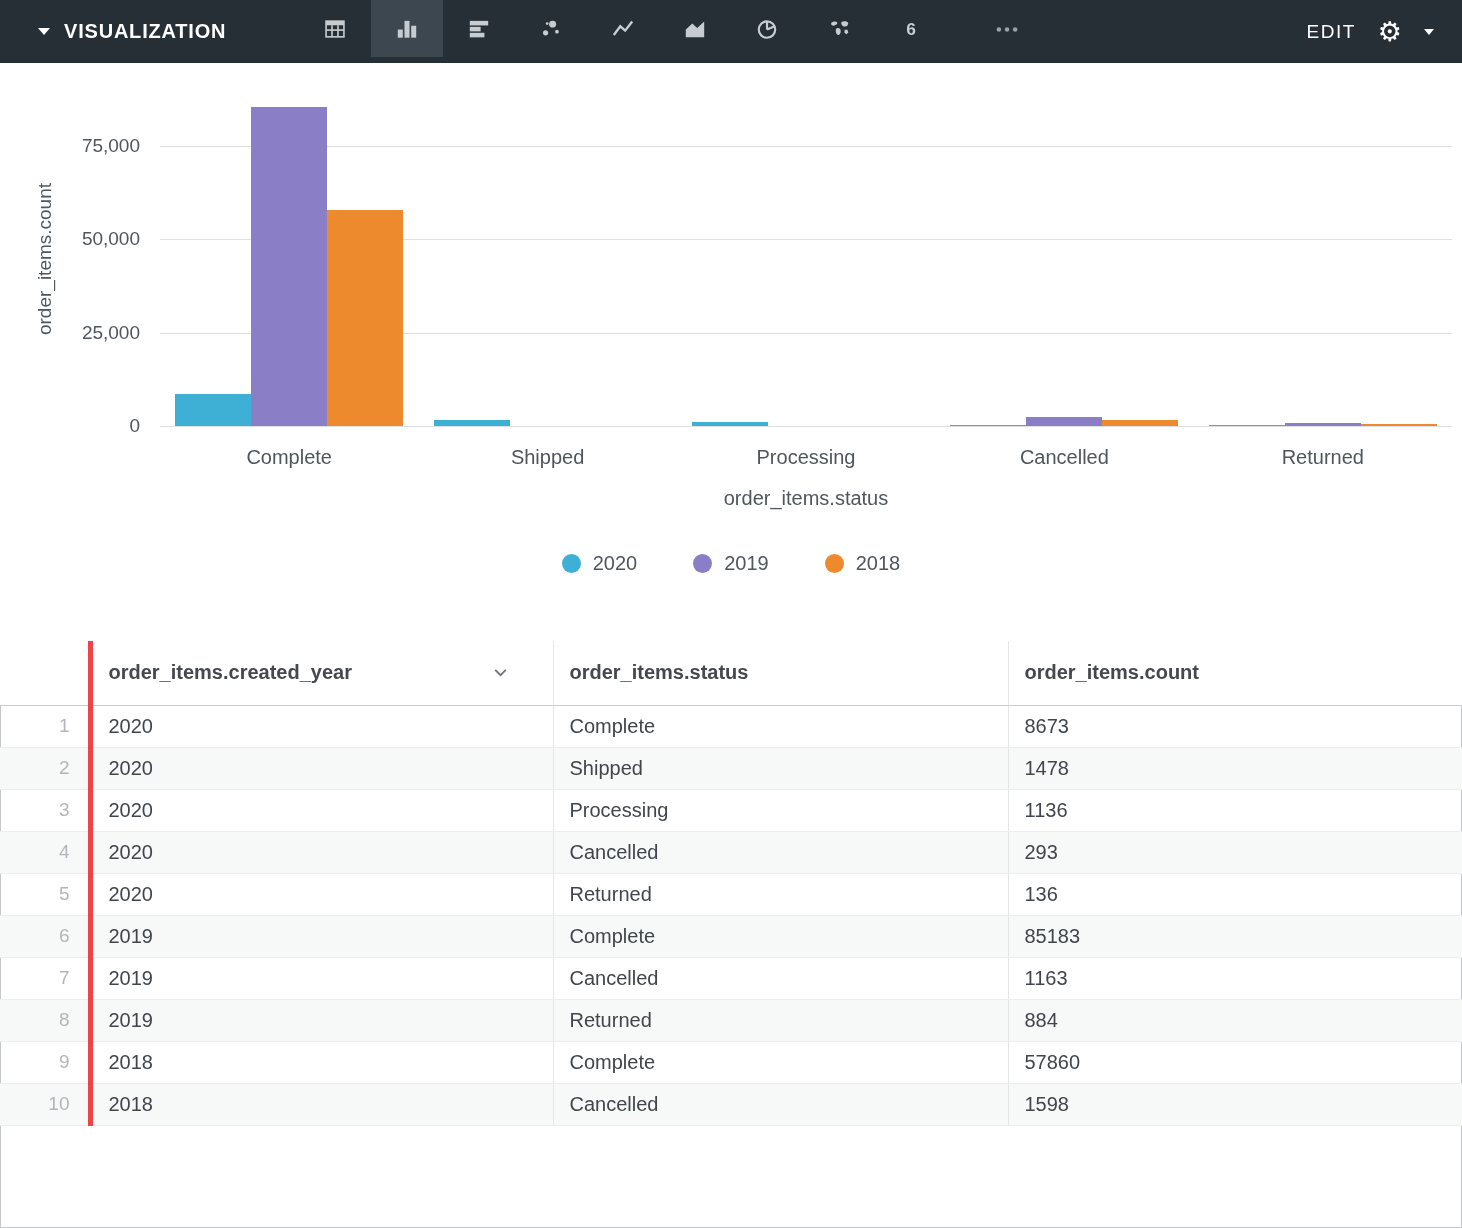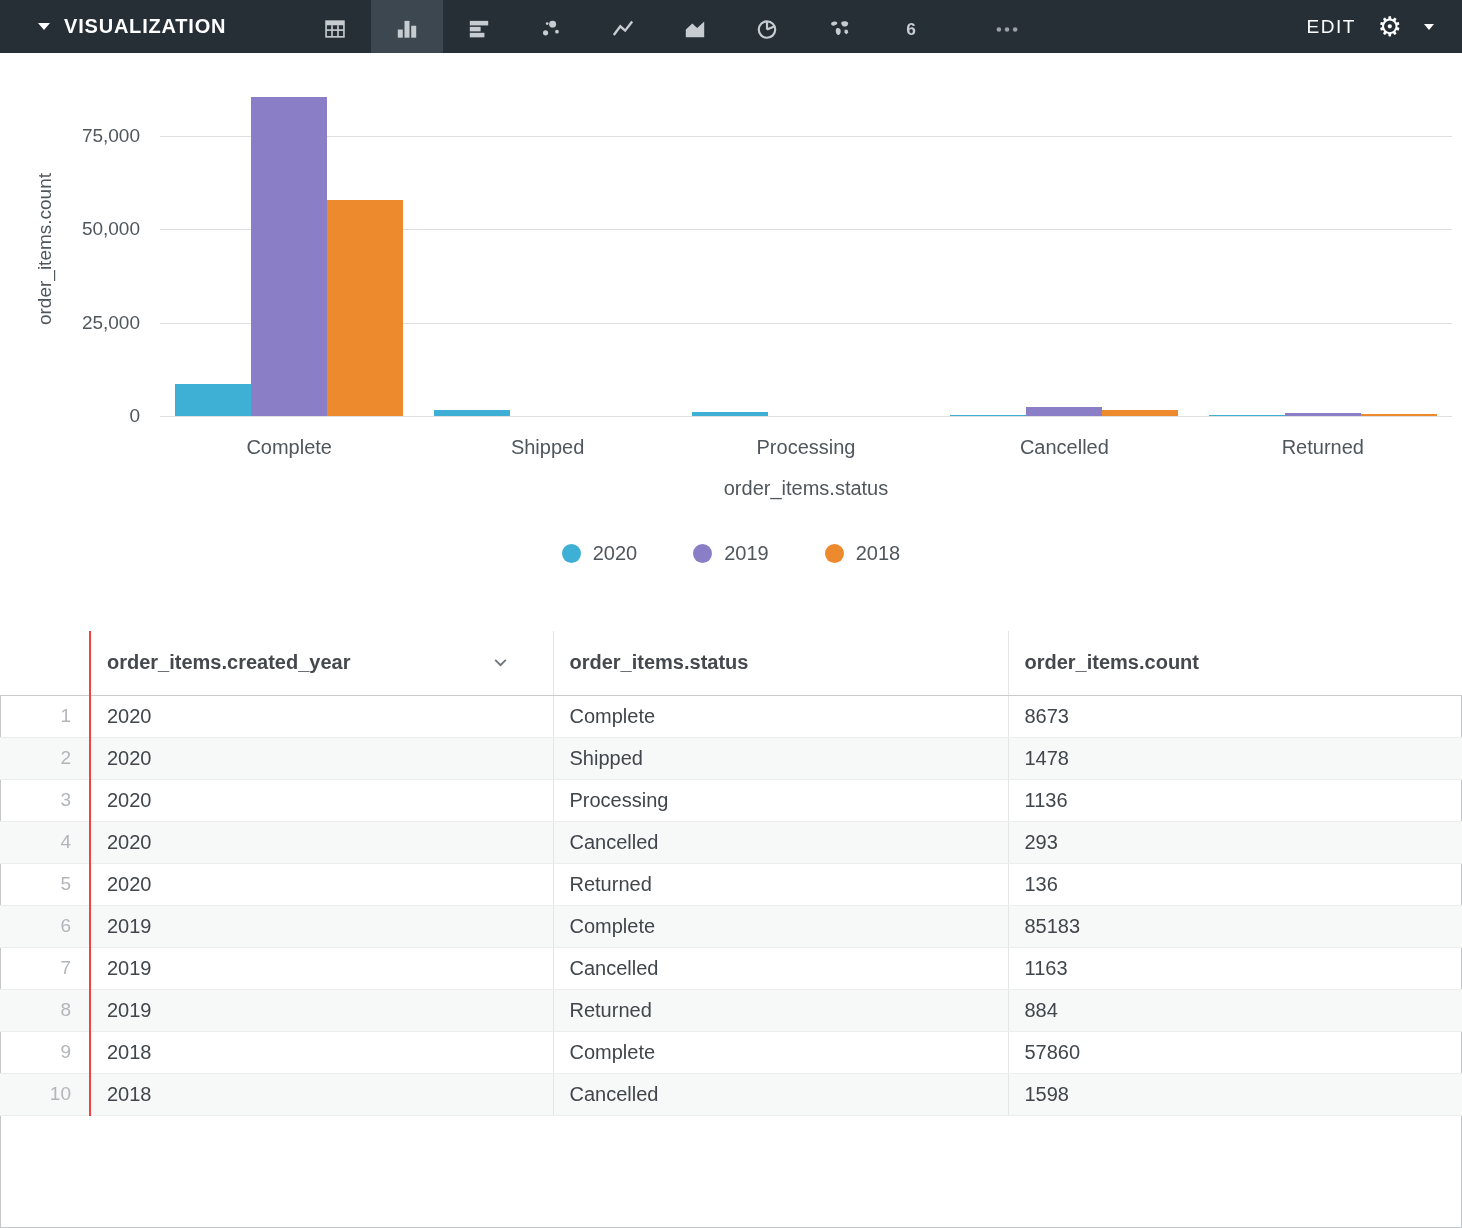--- a/index.html
+++ b/index.html
@@ -1,21 +1,21 @@
 <!DOCTYPE html>
 <html><head>
 <meta charset="utf-8">
 <style>
   * { margin:0; padding:0; box-sizing:border-box; }
   body { font-family:"Liberation Sans","DejaVu Sans",sans-serif; background:#fff; }
   .page { width:1462px; height:1228px; position:relative; background:#fff;
           box-shadow: inset 0 0 0 1px #c4c7c9; overflow:hidden; }
 
   
-  .darkbar { height:53px; background:#262e36; display:flex; align-items:center; color:#fff; position:relative; }
+  .darkbar { height:63px; background:#262e36; display:flex; align-items:center; color:#fff; position:relative; }
   .bar-left { display:flex; align-items:center; gap:14px; padding-left:38px; cursor:pointer; }
   .caret-down { width:0; height:0; border-left:6px solid transparent; border-right:6px solid transparent; border-top:7px solid #fff; }
   .bar-title { font-size:20px; font-weight:bold; letter-spacing:0.8px; }
 
   .viz-icons { position:absolute; left:299px; top:0; height:57px; display:flex; align-items:stretch; }
   .viz-btn { width:72px; display:flex; align-items:center; justify-content:center; cursor:pointer; }
   .viz-btn.selected { background:#3d4750; }
   .viz-btn.more { margin-left:24px; }
   .icon-wrap { display:flex; align-items:center; justify-content:center; }
 
@@ -42,21 +42,21 @@
   table { width:1462px; border-collapse:collapse; table-layout:fixed; }
   th, td { overflow:hidden; white-space:nowrap; }
   thead th { height:64px; vertical-align:middle; text-align:left; font-size:20px; font-weight:bold;
              color:#45494e; background:#fff; border-bottom:1px solid #caccce; padding-left:16px; }
   th.numcol { padding:0; }
   .th-flex { display:flex; align-items:center; padding-right:44px; }
   .sort-icon { margin-left:auto; display:flex; align-items:center; cursor:pointer; }
   tbody td { height:42px; font-size:20px; color:#40464b; padding-left:16px; border-bottom:1px solid #ededee; }
   td.num { color:#b2b6ba; text-align:right; padding-right:18px; padding-left:0; font-size:19px; }
   tr.stripe td { background:#f7f8f8; }
-  .c1 { border-left:2px solid #ef4444; }
+  .c1 { border-left:5px solid #ef4444; }
   .c2, .c3 { border-left:1px solid #e3e5e6; }
 </style>
 </head>
 <body>
 
 <div class="page">
 
   <div class="darkbar">
     <div class="bar-left">
       <span class="caret-down"></span>

